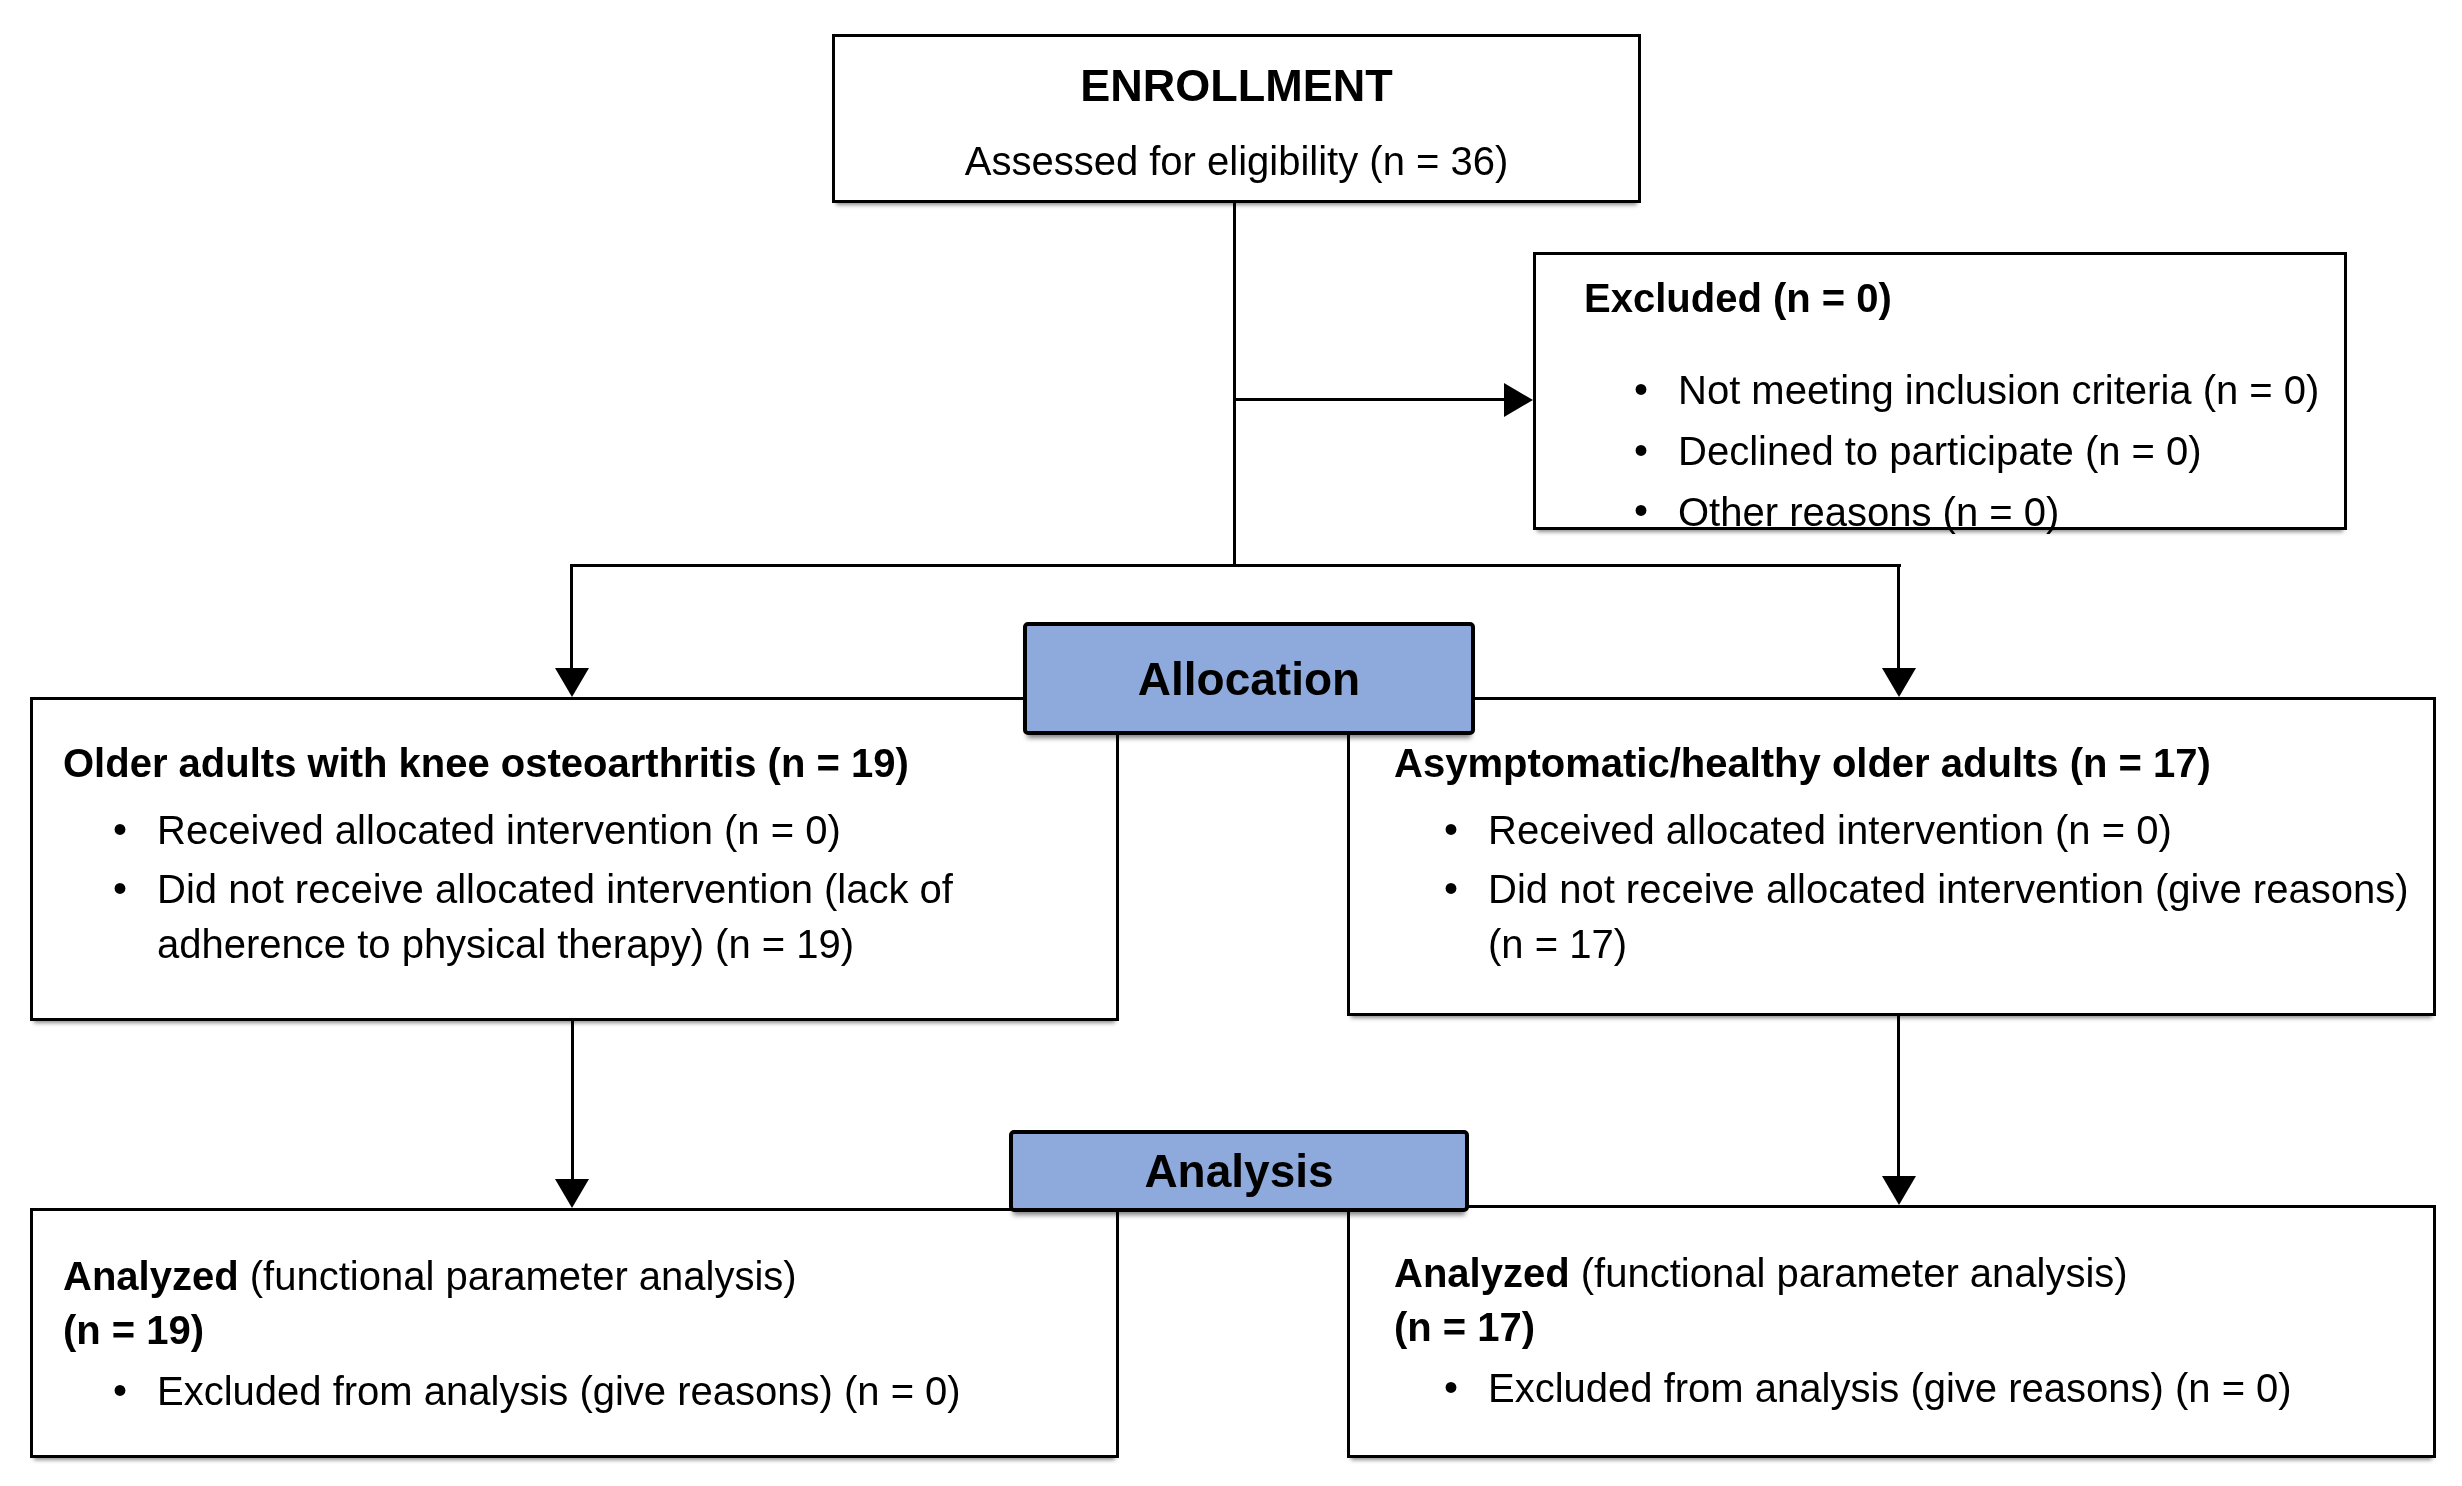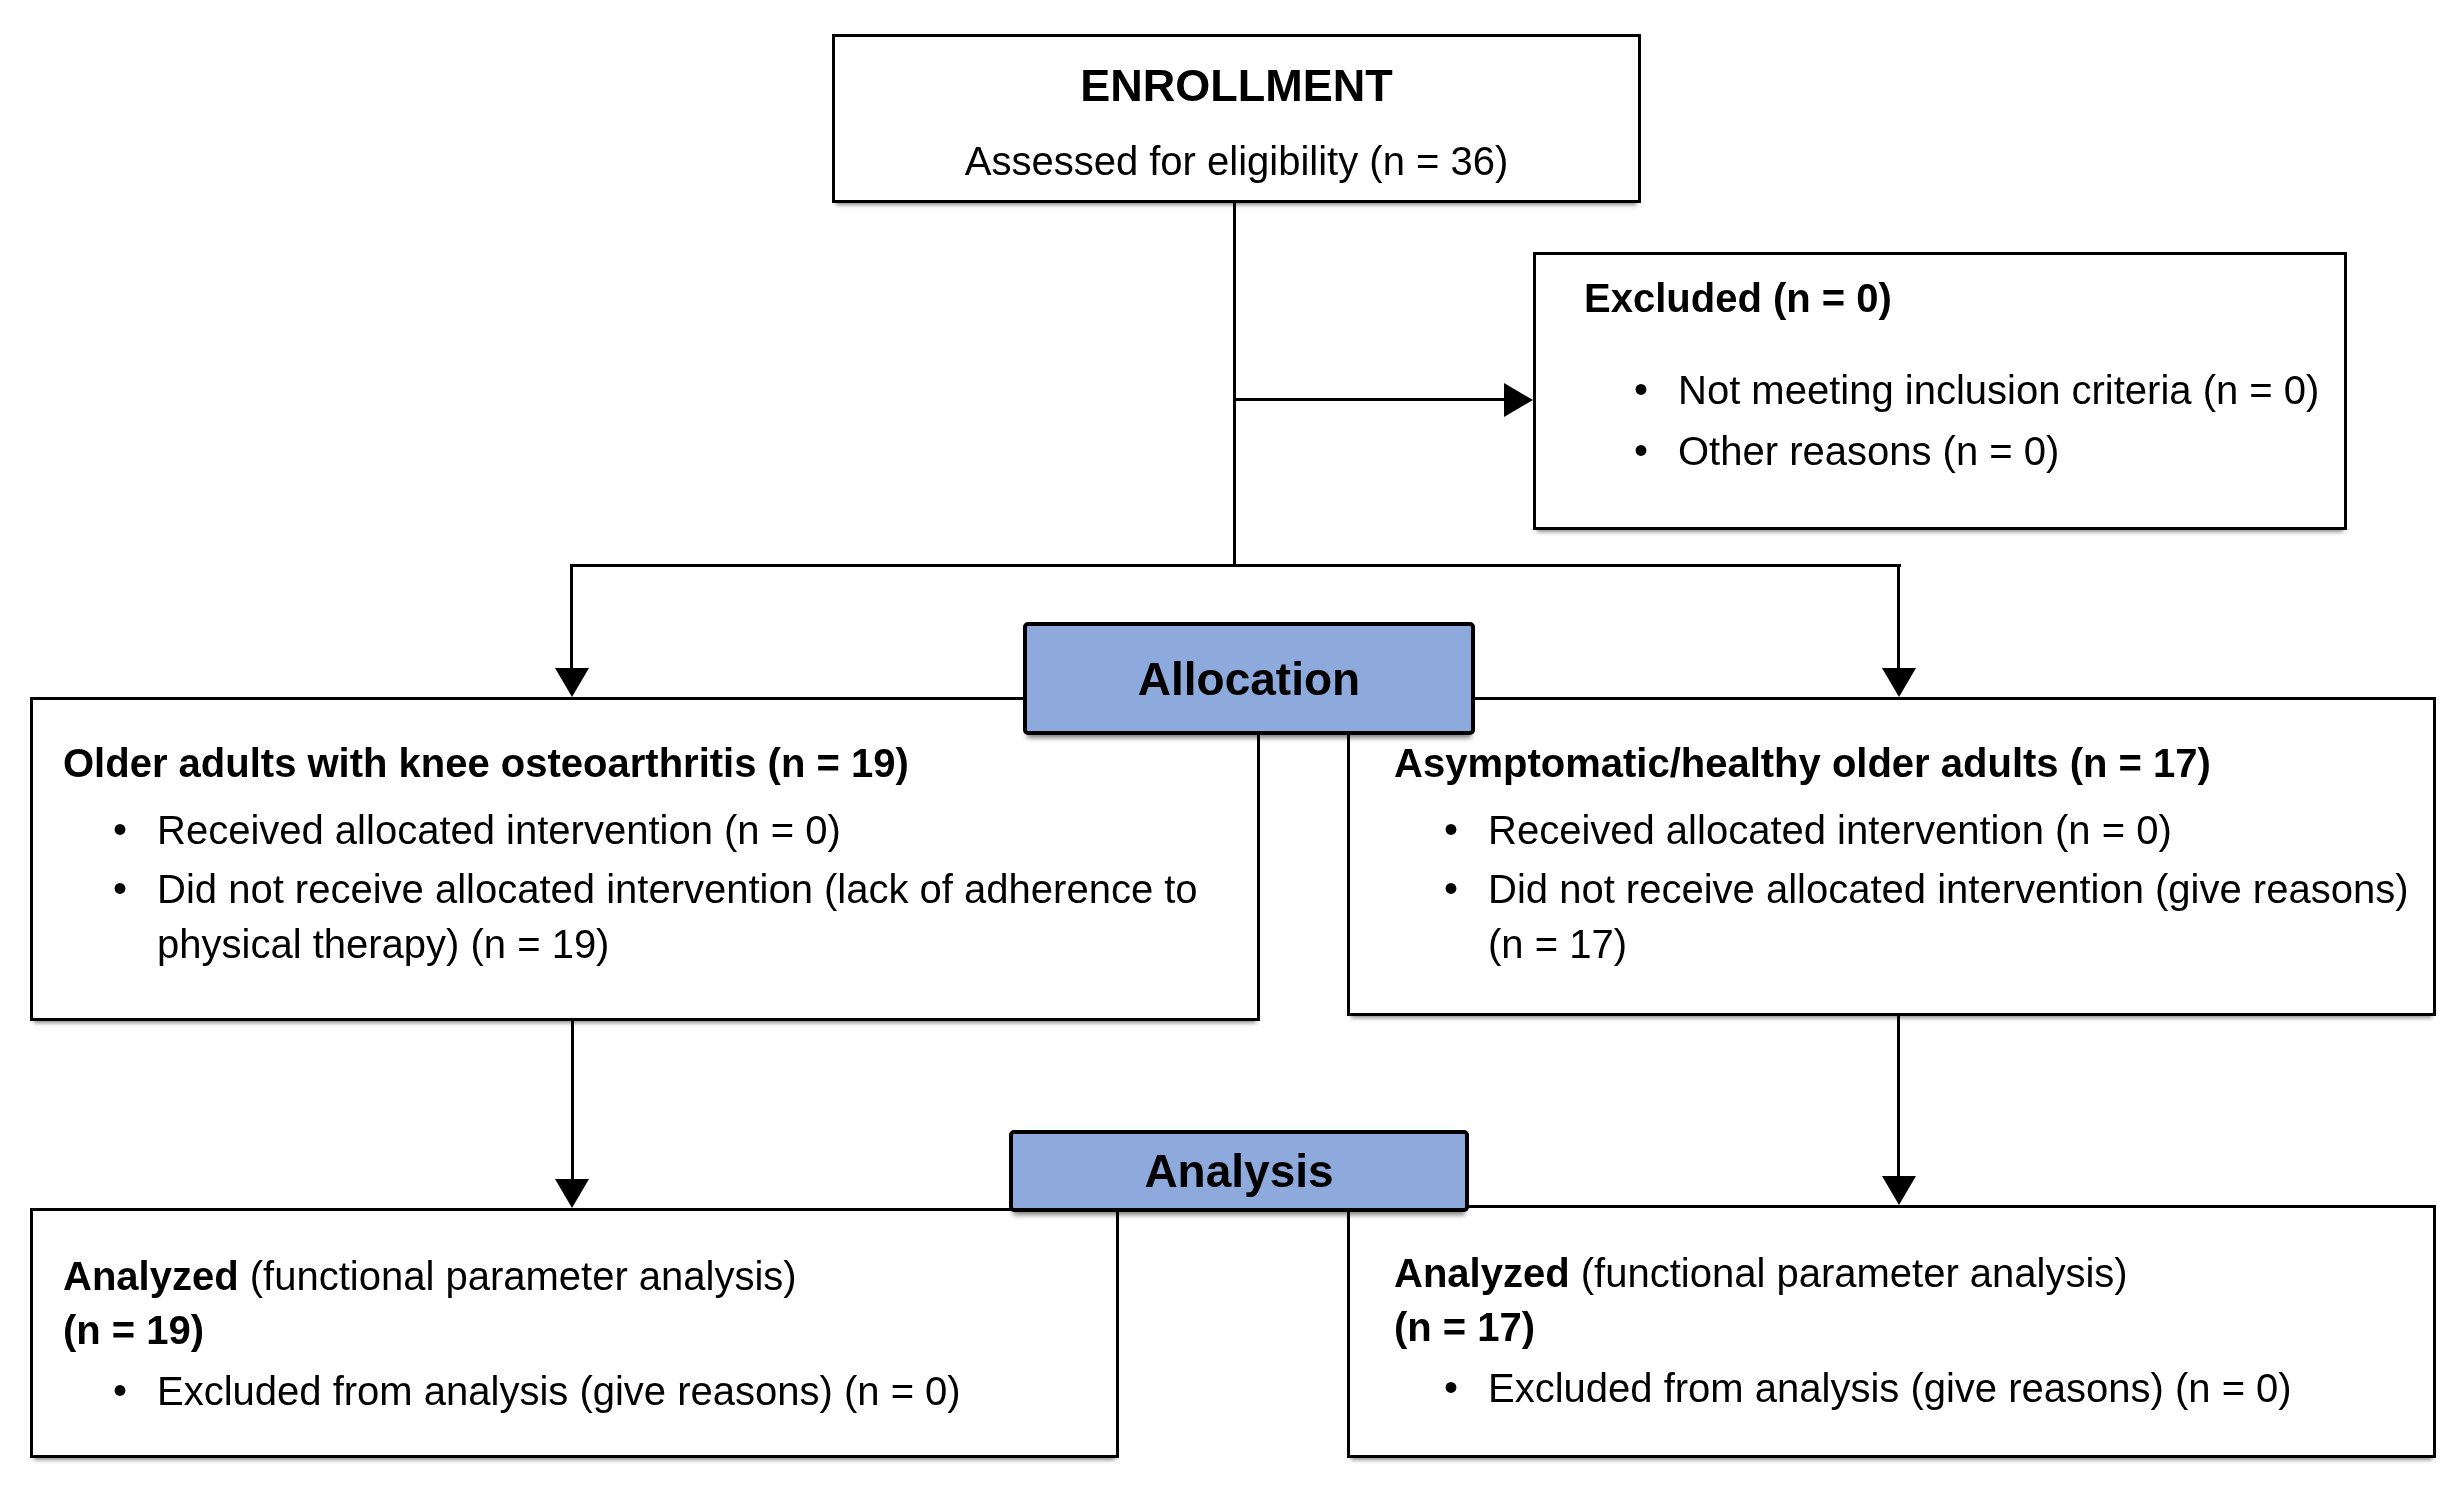--- a/index.html
+++ b/index.html
@@ -53,21 +53,21 @@
   }
   
   .enroll{ left:832px; top:34px; width:809px; height:169px; padding-top:20px; }
   .enroll .title{ font-size:45px; line-height:1.28; font-weight:bold; }
   .enroll .sub{ margin-top:19px; }
   
   .excluded{ left:1533px; top:252px; width:814px; height:278px; padding:16px 24px 16px 48px; }
   .excluded ul.items{ margin-top:38px; }
   .excluded ul.items li{ white-space:nowrap; margin-top:6.4px; }
   
-  .alloc-left{ left:30px; top:697px; width:1230px; height:324px; padding:36px 24px 16px 30px; }
+  .alloc-left{ left:30px; top:697px; width:1089px; height:324px; padding:36px 24px 16px 30px; }
   .alloc-right{ left:1347px; top:697px; width:1089px; height:319px; padding:36px 10px 16px 44px; }
   .alloc-left ul.items, .alloc-right ul.items{ margin-top:12.8px; }
   
   .ana-left{ left:30px; top:1208px; width:1089px; height:250px; padding:38px 24px 16px 30px; }
   .ana-right{ left:1347px; top:1205px; width:1089px; height:253px; padding:38px 24px 16px 44px; }
   .ana-left ul.items, .ana-right ul.items{ margin-top:6.4px; }
   
   .badge-alloc{ left:1023px; top:622px; width:452px; height:113px; }
   .badge-ana{ left:1009px; top:1130px; width:460px; height:82px; }
 </style>
@@ -96,20 +96,21 @@
 
   <div class="box enroll center">
     <div class="title">ENROLLMENT</div>
     <div class="sub">Assessed for eligibility (n = 36)</div>
   </div>
 
   <div class="box excluded">
     <div class="hdr">Excluded (n = 0)</div>
     <ul class="items">
       <li>Not meeting inclusion criteria (n = 0)</li>
+      <li>Declined to participate (n = 0)</li>
       <li>Other reasons (n = 0)</li>
     </ul>
   </div>
 
   <div class="badge badge-alloc">
     <span>Allocation</span>
   </div>
 
   <div class="box alloc-left">
     <div class="hdr">Older adults with knee osteoarthritis (n = 19)</div>

